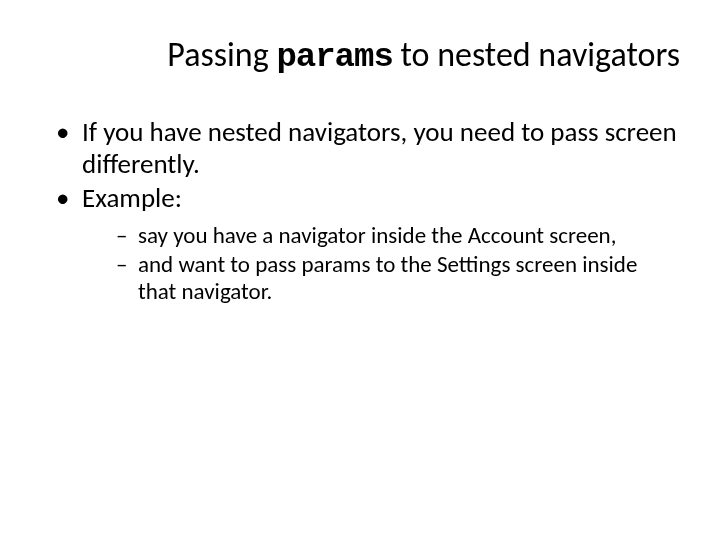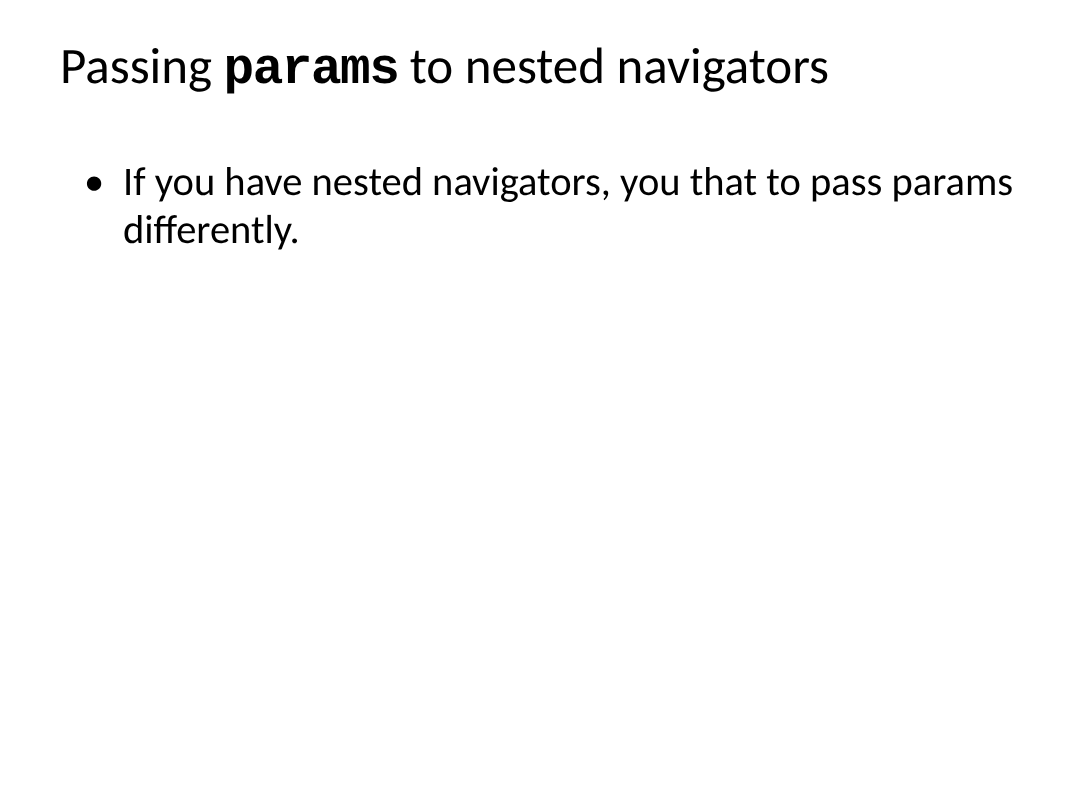--- a/index.html
+++ b/index.html
@@ -11,23 +11,24 @@
       width: 720px;
       height: 540px;
       background: #ffffff;
       font-family: Calibri, 'Segoe UI', sans-serif;
       color: #000000;
       padding: 24px 40px 30px 40px;
     }
     .title {
       font-size: 34px;
       font-weight: 400;
-      text-align: left;
+      text-align: right;
       margin-bottom: 40px;
       letter-spacing: 0px;
+      margin-top: 10px;
     }
     .title .mono {
       font-family: 'Courier New', Courier, monospace;
       font-weight: bold;
       letter-spacing: -1px;
     }
     .bullet-list {
       list-style: none;
       padding-left: 16px;
     }
@@ -66,14 +67,20 @@
     }
   </style>
 </head>
 <body>
 
 <h1 class="title">
   <span>Passing </span><span class="mono">params</span><span> to nested navigators</span>
 </h1>
 
 <ul class="bullet-list">
-  <li><span>If you have nested navigators, you that to pass params differently.</span></li>
+  <li><span>If you have nested navigators, you need to pass screen differently.</span></li>
+  <li><span>Example:</span>
+    <ul class="sub-list">
+      <li><span> say you have a navigator inside the&nbsp;Account&nbsp;screen,</span></li>
+      <li><span>and want to pass params to the&nbsp;Settings&nbsp;screen inside that navigator.</span></li>
+    </ul>
+  </li>
 </ul>
 
 </body></html>

